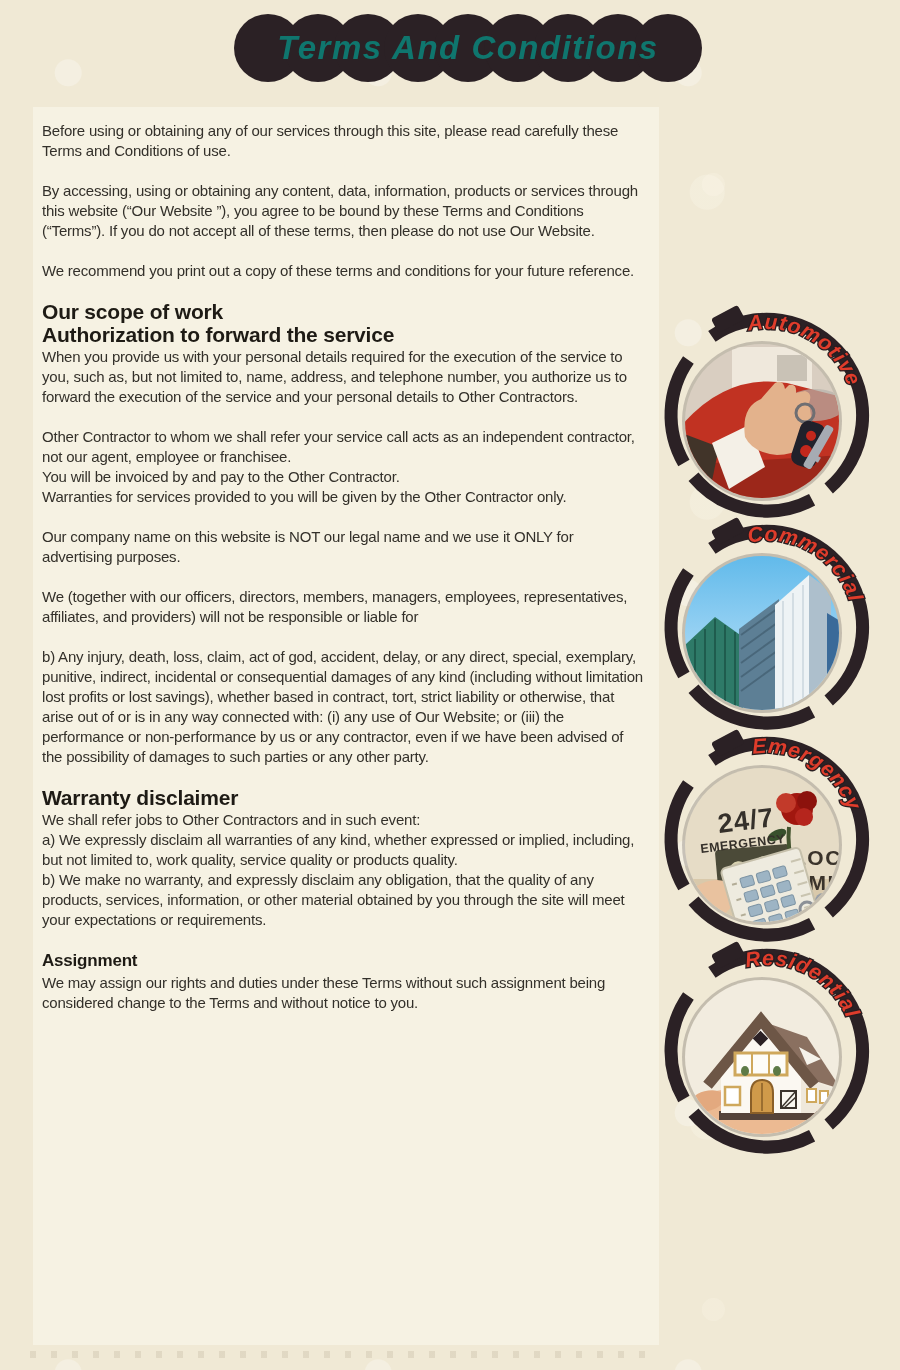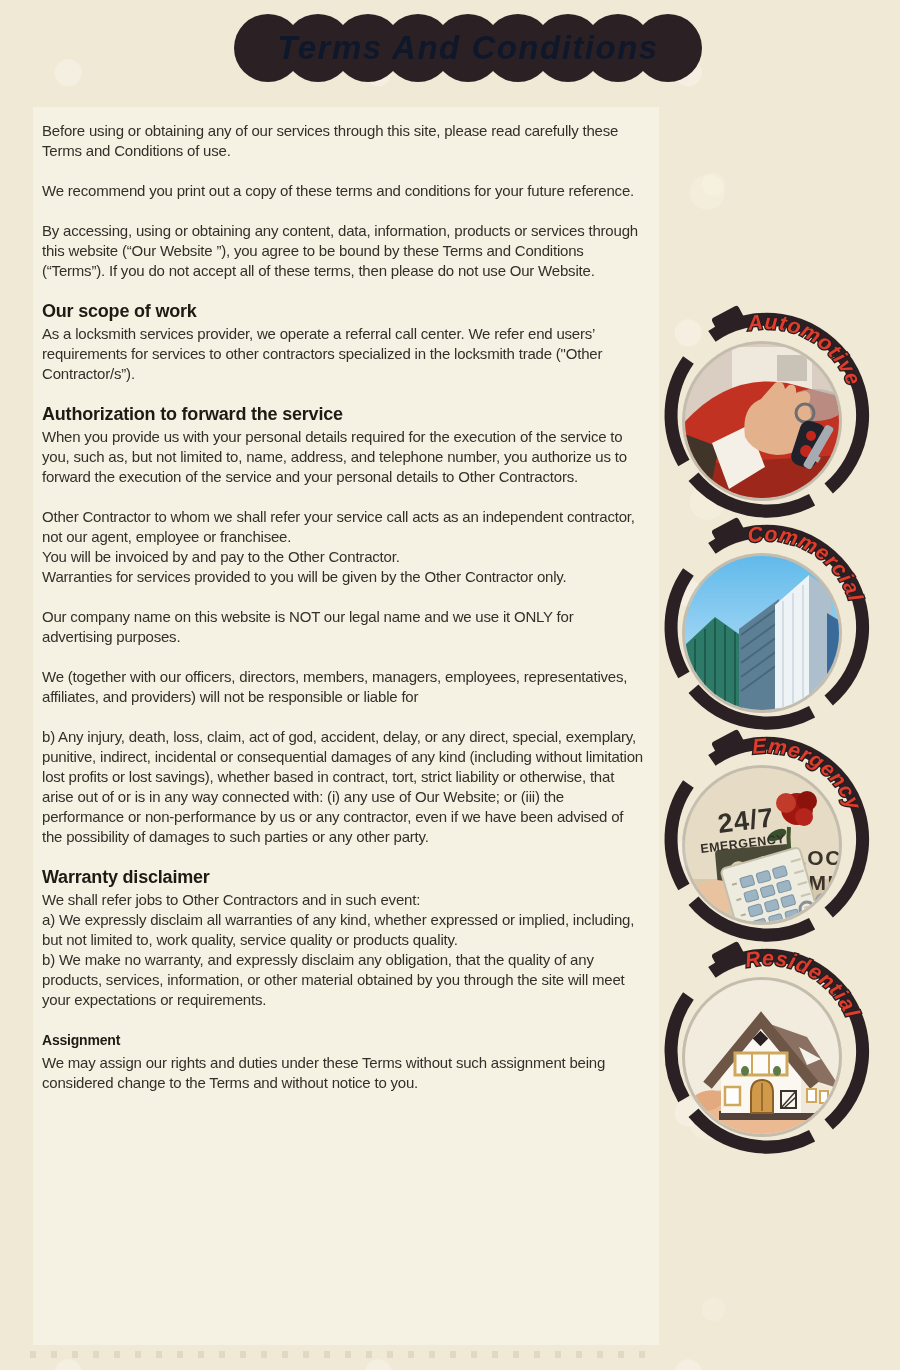--- a/index.html
+++ b/index.html
@@ -9,28 +9,28 @@
     background-image:
       radial-gradient(circle at 22% 28%, rgba(255,255,255,.28) 0 13px, transparent 14px),
       radial-gradient(circle at 72% 62%, rgba(255,253,244,.22) 0 17px, transparent 18px),
       radial-gradient(circle at 48% 82%, rgba(255,252,240,.2) 0 11px, transparent 12px);
     background-size:310px 260px, 260px 310px, 205px 225px;
     font-family:"Liberation Sans",sans-serif;
   }
   .header-blob{position:absolute;left:233px;top:13px;width:470px;height:70px;}
   .blob-bg{position:absolute;left:0;top:0;}
   .blob-title{position:absolute;left:0;top:0;width:470px;height:70px;display:flex;
-    align-items:center;justify-content:center;color:#0f172a;font-size:33px;
+    align-items:center;justify-content:center;color:#0f766e;font-size:33px;
     font-weight:bold;font-style:italic;letter-spacing:1.5px;white-space:nowrap;}
   .panel{position:absolute;left:33px;top:107px;width:626px;height:1238px;
     background:#f6f2e3;box-sizing:border-box;padding:14px 16px 16px 9px;}
   .blk{font-size:15px;line-height:20px;color:#33302a;margin:0 0 20px 0;letter-spacing:-0.2px;}
   .multi{white-space:pre-line;}
-  .hd{font-size:18px;line-height:21px;font-weight:bold;color:#1e1b15;margin:0 0 2px 0;letter-spacing:-0.2px;}
-  .hd-sm{font-size:14px;}
+  .hd{font-size:21px;line-height:21px;font-weight:bold;color:#1e1b15;margin:0 0 2px 0;letter-spacing:-0.2px;}
+  .hd-sm{font-size:17px;}
   .badge{position:absolute;left:657px;width:220px;height:220px;}
   .arc-label{font-family:"Liberation Sans",sans-serif;font-size:21px;font-weight:bold;
     font-style:italic;fill:#df3c2b;stroke:#281d20;stroke-width:2.6px;paint-order:stroke;
     letter-spacing:2px;}
   .ph-txt{font-family:"Liberation Sans",sans-serif;font-weight:bold;}
   .bottom-band{position:absolute;left:30px;top:1351px;width:620px;height:7px;
     background:repeating-linear-gradient(90deg, rgba(90,70,40,.10) 0 6px, transparent 6px 21px);}
 </style>
 </head>
 <body>
@@ -47,24 +47,23 @@
       <circle cx="335" cy="35" r="34"></circle>
         <circle cx="385" cy="35" r="34"></circle>
       <circle cx="435" cy="35" r="34"></circle>
     </g>
   </svg>
   <div class="blob-title">Terms And Conditions</div>
 </div>
 
 <div class="panel">
   <div class="blk">Before using or obtaining any of our services through this site, please read carefully these Terms and Conditions of use.</div>
+  <div class="blk">By accessing, using or obtaining any content, data, information, products or services through this website (“Our Website ”), you agree to be bound by these Terms and Conditions (“Terms”). If you do not accept all of these terms, then please do not use Our Website.</div>
   <div class="blk">We recommend you print out a copy of these terms and conditions for your future reference.</div>
-  <div class="blk">By accessing, using or obtaining any content, data, information, products or services through this website (“Our Website ”), you agree to be bound by these Terms and Conditions (“Terms”). If you do not accept all of these terms, then please do not use Our Website.</div>
   <div class="hd">Our scope of work</div>
-  <div class="blk">As a locksmith services provider, we operate a referral call center. We refer end users’ requirements for services to other contractors specialized in the locksmith trade ("Other Contractor/s”).</div>
   <div class="hd">Authorization to forward the service</div>
   <div class="blk">When you provide us with your personal details required for the execution of the service to you, such as, but not limited to, name, address, and telephone number, you authorize us to forward the execution of the service and your personal details to Other Contractors.</div>
   <div class="blk multi">Other Contractor to whom we shall refer your service call acts as an independent contractor, not our agent, employee or franchisee.
 You will be invoiced by and pay to the Other Contractor.
 Warranties for services provided to you will be given by the Other Contractor only.</div>
   <div class="blk">Our company name on this website is NOT our legal name and we use it ONLY for advertising purposes.</div>
   <div class="blk">We (together with our officers, directors, members, managers, employees, representatives, affiliates, and providers) will not be responsible or liable for</div>
   <div class="blk">b) Any injury, death, loss, claim, act of god, accident, delay, or any direct, special, exemplary, punitive, indirect, incidental or consequential damages of any kind (including without limitation lost profits or lost savings), whether based in contract, tort, strict liability or otherwise, that arise out of or is in any way connected with: (i) any use of Our Website; or (iii) the performance or non-performance by us or any contractor, even if we have been advised of the possibility of damages to such parties or any other party.</div>
   <div class="hd">Warranty disclaimer</div>
   <div class="blk multi">We shall refer jobs to Other Contractors and in such event:

